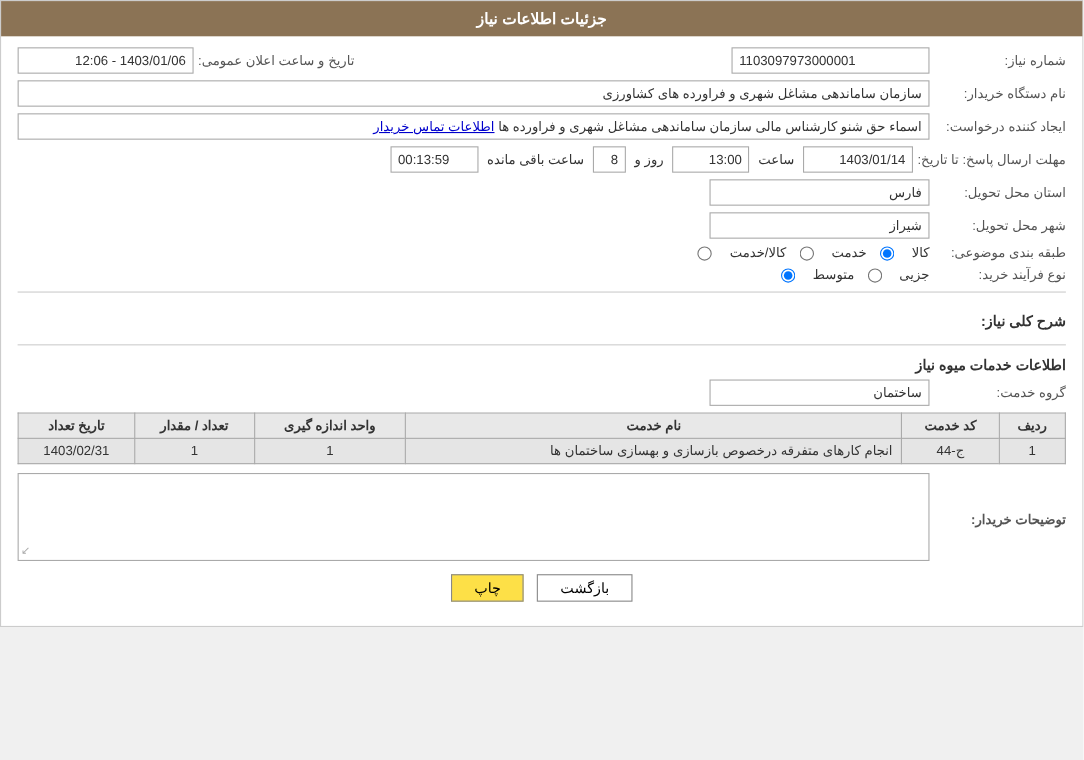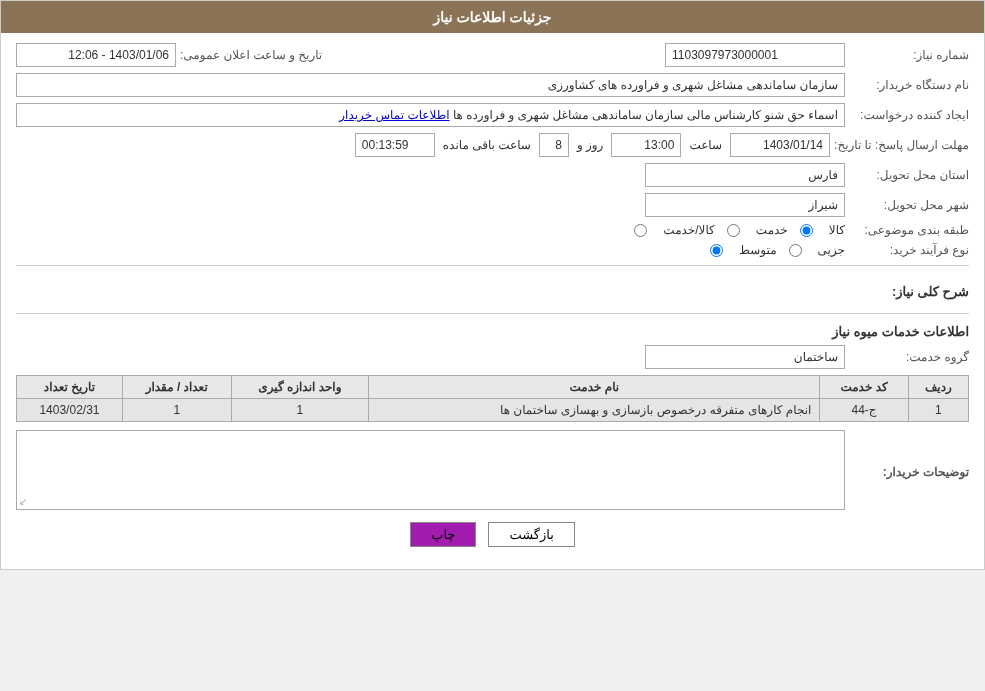--- a/index.html
+++ b/index.html
@@ -119,21 +119,21 @@
       margin: 12px 0;
     }
     .btn {
       padding: 4px 20px;
       font-size: 13px;
       cursor: pointer;
       border: 1px solid #888;
       background: #f0f0f0;
     }
     .btn-print {
-      background: #a21caf;
+      background: #fde047;
       border: 1px solid #888;
       text-align: center;
     }
     .btn-back {
       background: #fff;
       border: 1px solid #888;
     }
     .relative { position: relative; }
     .divider {
       border-bottom: 1px solid #ccc;

